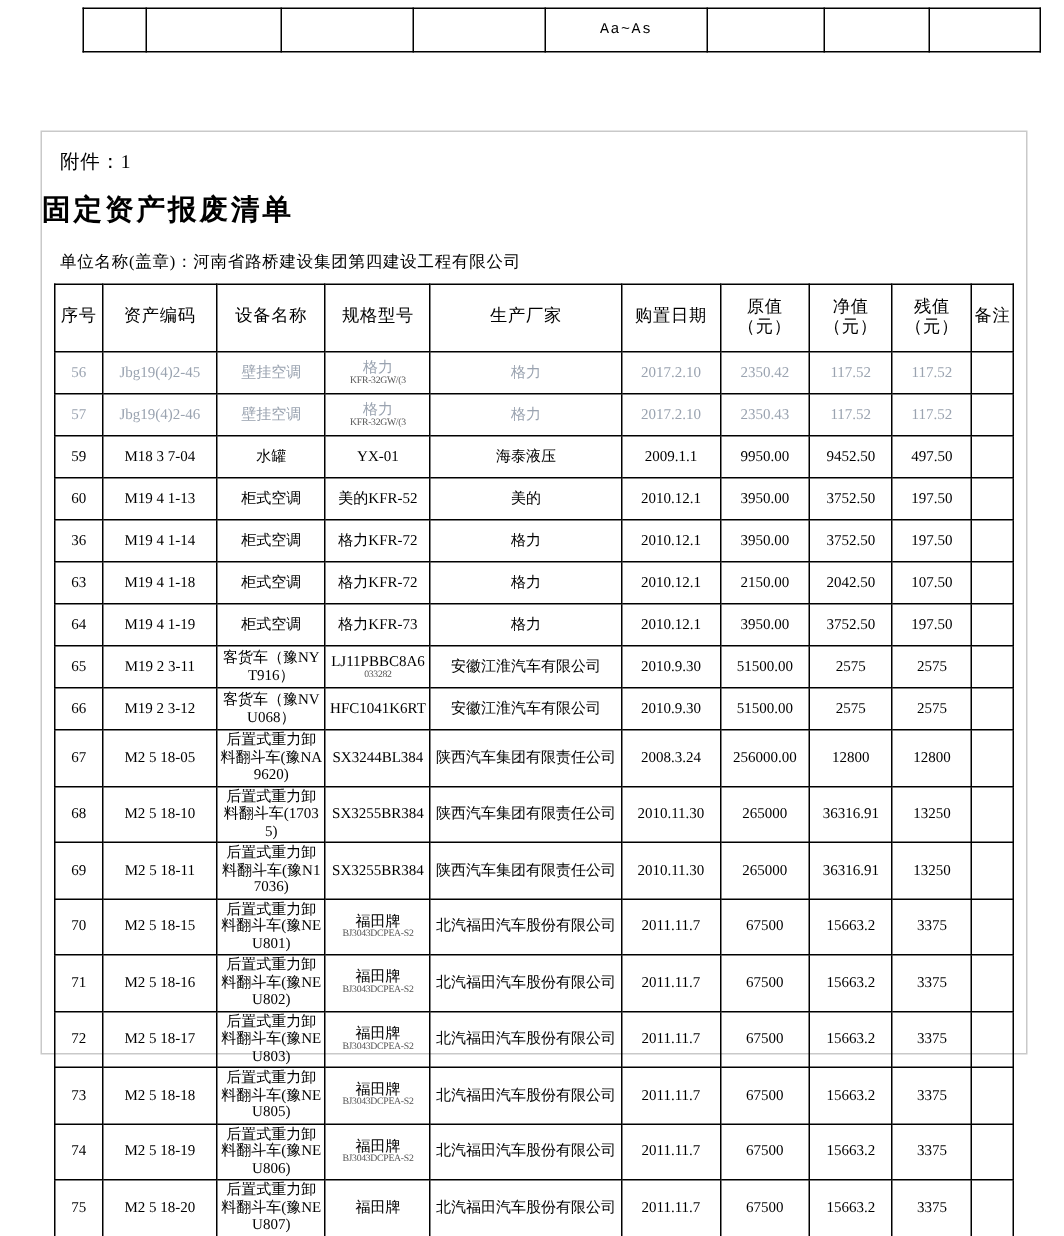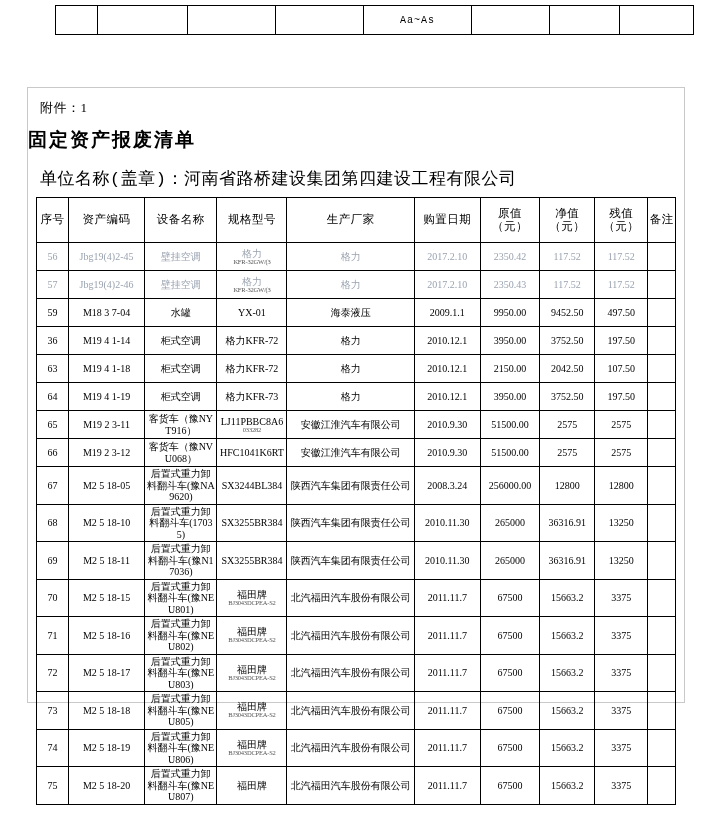--- a/index.html
+++ b/index.html
@@ -60,24 +60,23 @@
     letter-spacing: 0.5px;
   }
   .doc-title {
     text-align: left;
     font-size: 19px;
     font-weight: bold;
     letter-spacing: 2px;
     margin-top: 10px;
   }
   .unit-line {
-    font-size: 17px;
+    font-size: 11px;
     margin: 14px 0 7px 12px;
     letter-spacing: 0.5px;
-    font-family: Liberation Mono, monospace;
   }
 
   
   .tbl-wrap {
     margin: 0 8px;
   }
   table.main {
     border-collapse: collapse;
     width: 100%;
     table-layout: fixed;
@@ -222,20 +221,32 @@
             <td class="c-name">水罐</td>
             <td class="c-code">YX-01</td>
             <td class="c-maker">海泰液压</td>
             <td class="c-date">2009.1.1</td>
             <td class="c-num">9950.00</td>
             <td class="c-num">9452.50</td>
             <td class="c-num">497.50</td>
             <td class="c-num"></td>
           </tr>
           <tr>
+            <td class="c-num">60</td>
+            <td class="c-code">M19 4 1-13</td>
+            <td class="c-name">柜式空调</td>
+            <td class="c-code">美的KFR-52</td>
+            <td class="c-maker">美的</td>
+            <td class="c-date">2010.12.1</td>
+            <td class="c-num">3950.00</td>
+            <td class="c-num">3752.50</td>
+            <td class="c-num">197.50</td>
+            <td class="c-num"></td>
+          </tr>
+          <tr>
             <td class="c-num">36</td>
             <td class="c-code">M19 4 1-14</td>
             <td class="c-name">柜式空调</td>
             <td class="c-code">格力KFR-72</td>
             <td class="c-maker">格力</td>
             <td class="c-date">2010.12.1</td>
             <td class="c-num">3950.00</td>
             <td class="c-num">3752.50</td>
             <td class="c-num">197.50</td>
             <td class="c-num"></td>

